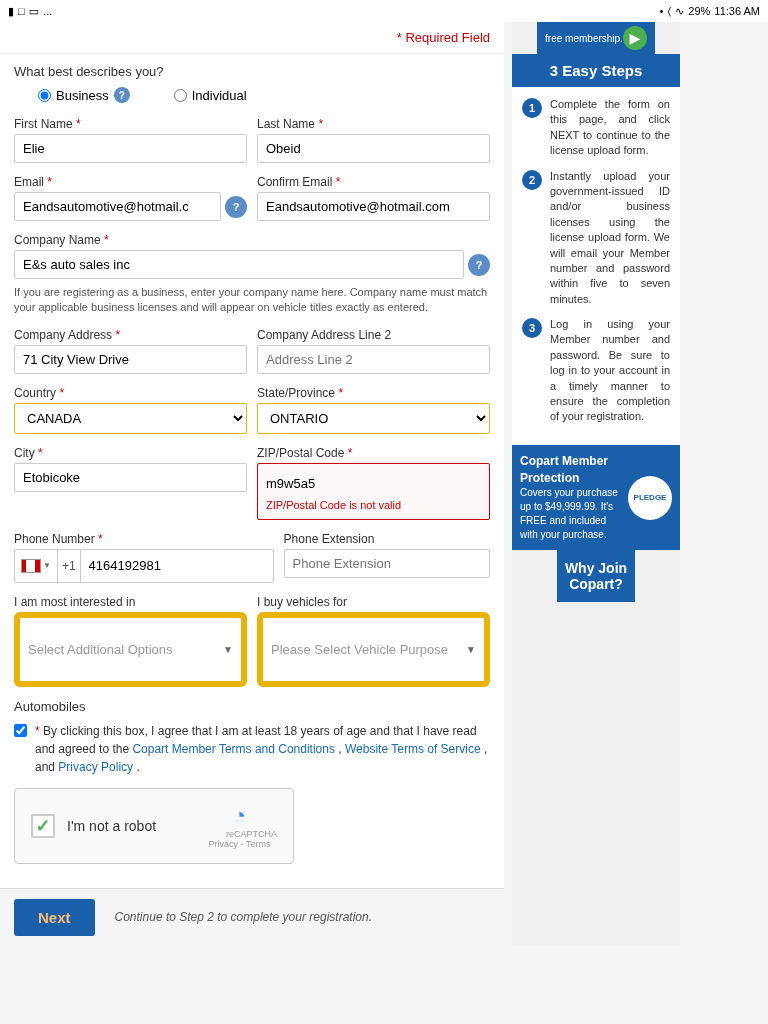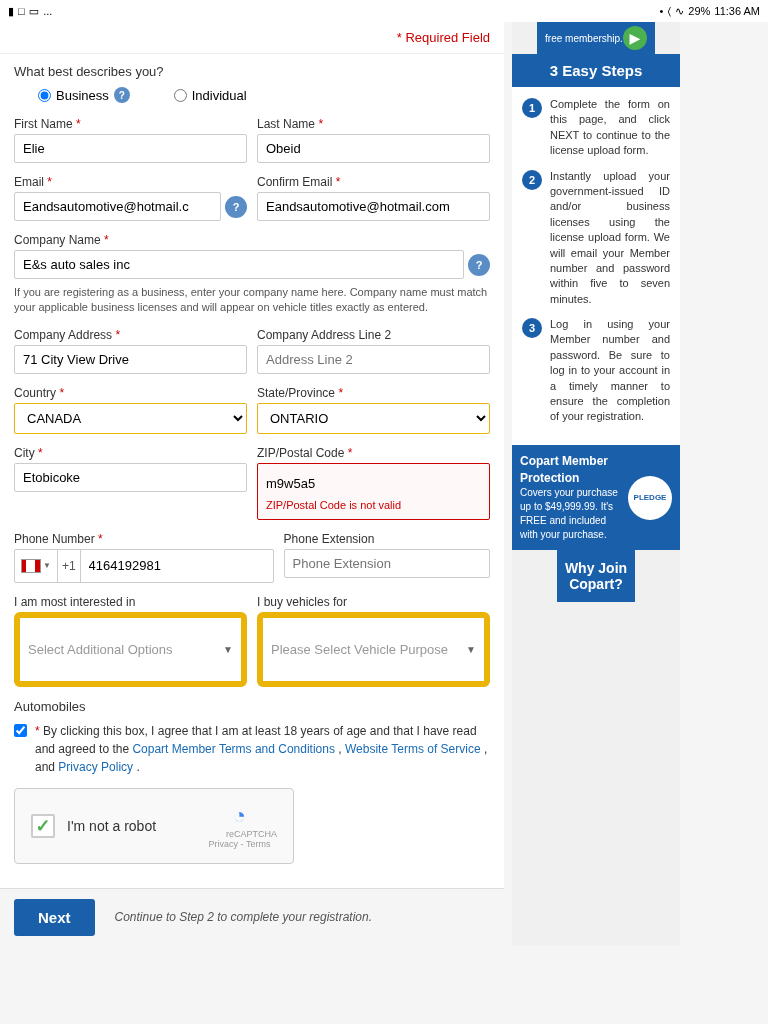--- a/index.html
+++ b/index.html
@@ -304,21 +304,21 @@
     .footer-bar {
       background: #f5f5f5;
       border-top: 1px solid #ddd;
       padding: 10px 14px;
       display: flex;
       align-items: center;
       gap: 20px;
     }
     .next-button {
       background: #1a5faa;
-      color: #ffffff;
+      color: #fdba74;
       border: none;
       padding: 10px 24px;
       font-size: 15px;
       font-weight: bold;
       border-radius: 3px;
       cursor: pointer;
       min-width: 80px;
     }
     .footer-text {
       font-size: 12px;

